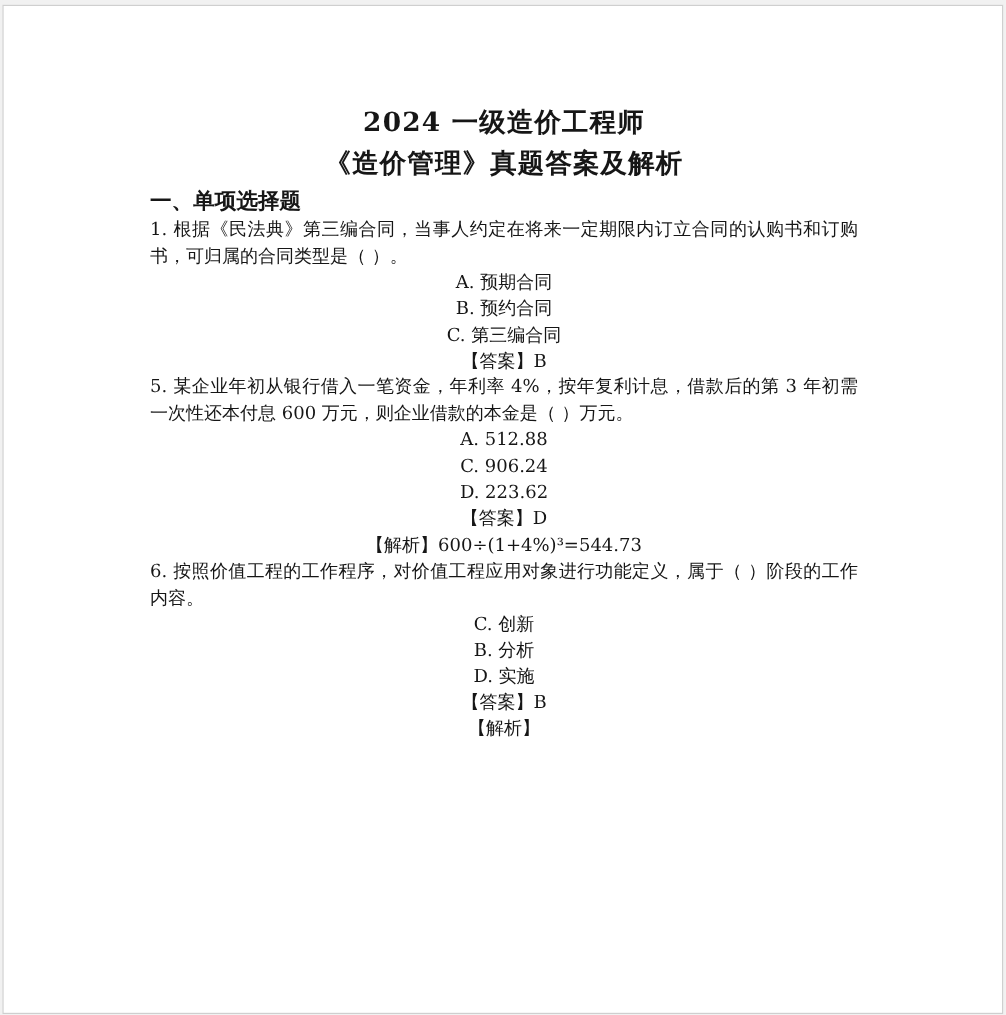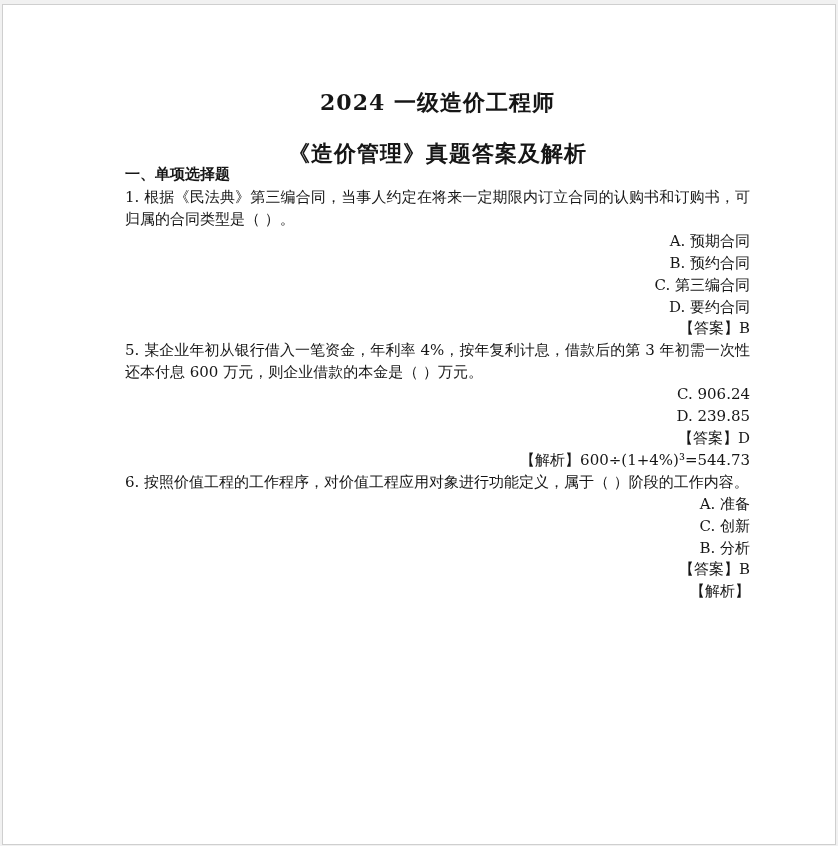--- a/index.html
+++ b/index.html
@@ -20,88 +20,89 @@
     position: absolute;
     top: 4px;
     left: 2px;
     width: 834px;
     height: 841px;
     box-sizing: border-box;
     background: #ffffff;
     border: 1px solid #cfcfcf;
   }
   .content {
-    padding: 85px 85px 0 122px;
+    padding: 85px 120px 0 122px;
   }
   .doc-title {
     margin: 0;
     font-size: 22px;
     font-weight: bold;
     line-height: 24px;
     text-align: center;
     letter-spacing: 1px;
   }
   .doc-title.second {
-    margin-top: 27px;
+    margin-top: 10px;
   }
   .section-heading {
-    font-size: 15px;
+    margin-top: 11px;
+    font-size: 18px;
     font-weight: bold;
     line-height: 17px;
     font-family: Liberation Sans, sans-serif;
   }
   .body-text {
     margin-top: 5px;
     font-size: 15px;
     line-height: 21.9px;
     text-align: justify;
   }
   .body-text p, .body-text div {
     margin: 0;
     padding: 0;
   }
   .stem { text-align: justify; }
-  .option, .answer-line, .analysis-line { text-align: right; }
+  .option, .answer-line, .analysis-line { text-align: center; }
 </style>
 </head>
 <body>
 
 <div class="viewport">
   <div class="page">
     <div class="content">
 
       <h1 class="doc-title">2024 一级造价工程师</h1>
       <h1 class="doc-title second">《造价管理》真题答案及解析</h1>
 
       <div class="section-heading">一、单项选择题</div>
 
       <div class="body-text">
 
         <section>
           <p class="stem">1. 根据《民法典》第三编合同，当事人约定在将来一定期限内订立合同的认购书和订购书，可归属的合同类型是（ ）。</p>
           <div class="option">A. 预期合同</div>
           <div class="option">B. 预约合同</div>
           <div class="option">C. 第三编合同</div>
-          <div class="option">D. 要约合同</div>
           <div class="answer-line"><span>【答案】</span><span>B</span></div>
         </section>
 
         <section>
           <p class="stem">5. 某企业年初从银行借入一笔资金，年利率 4%，按年复利计息，借款后的第 3 年初需一次性还本付息 600 万元，则企业借款的本金是（ ）万元。</p>
+          <div class="option">A. 512.88</div>
           <div class="option">C. 906.24</div>
-          <div class="option">D. 239.85</div>
+          <div class="option">D. 223.62</div>
           <div class="answer-line"><span>【答案】</span><span>D</span></div>
           <p class="analysis-line"><span>【解析】</span><span>600÷(1+4%)³=544.73</span></p>
         </section>
 
         <section>
           <p class="stem">6. 按照价值工程的工作程序，对价值工程应用对象进行功能定义，属于（ ）阶段的工作内容。</p>
-          <div class="option">A. 准备</div>
           <div class="option">C. 创新</div>
           <div class="option">B. 分析</div>
+          <div class="option">D. 实施</div>
           <div class="answer-line"><span>【答案】</span><span>B</span></div>
           <p class="analysis-line"><span>【解析】</span><span></span></p>
         </section>
 
       </div>
     </div>
   </div>
 </div>
 
 </body></html>

